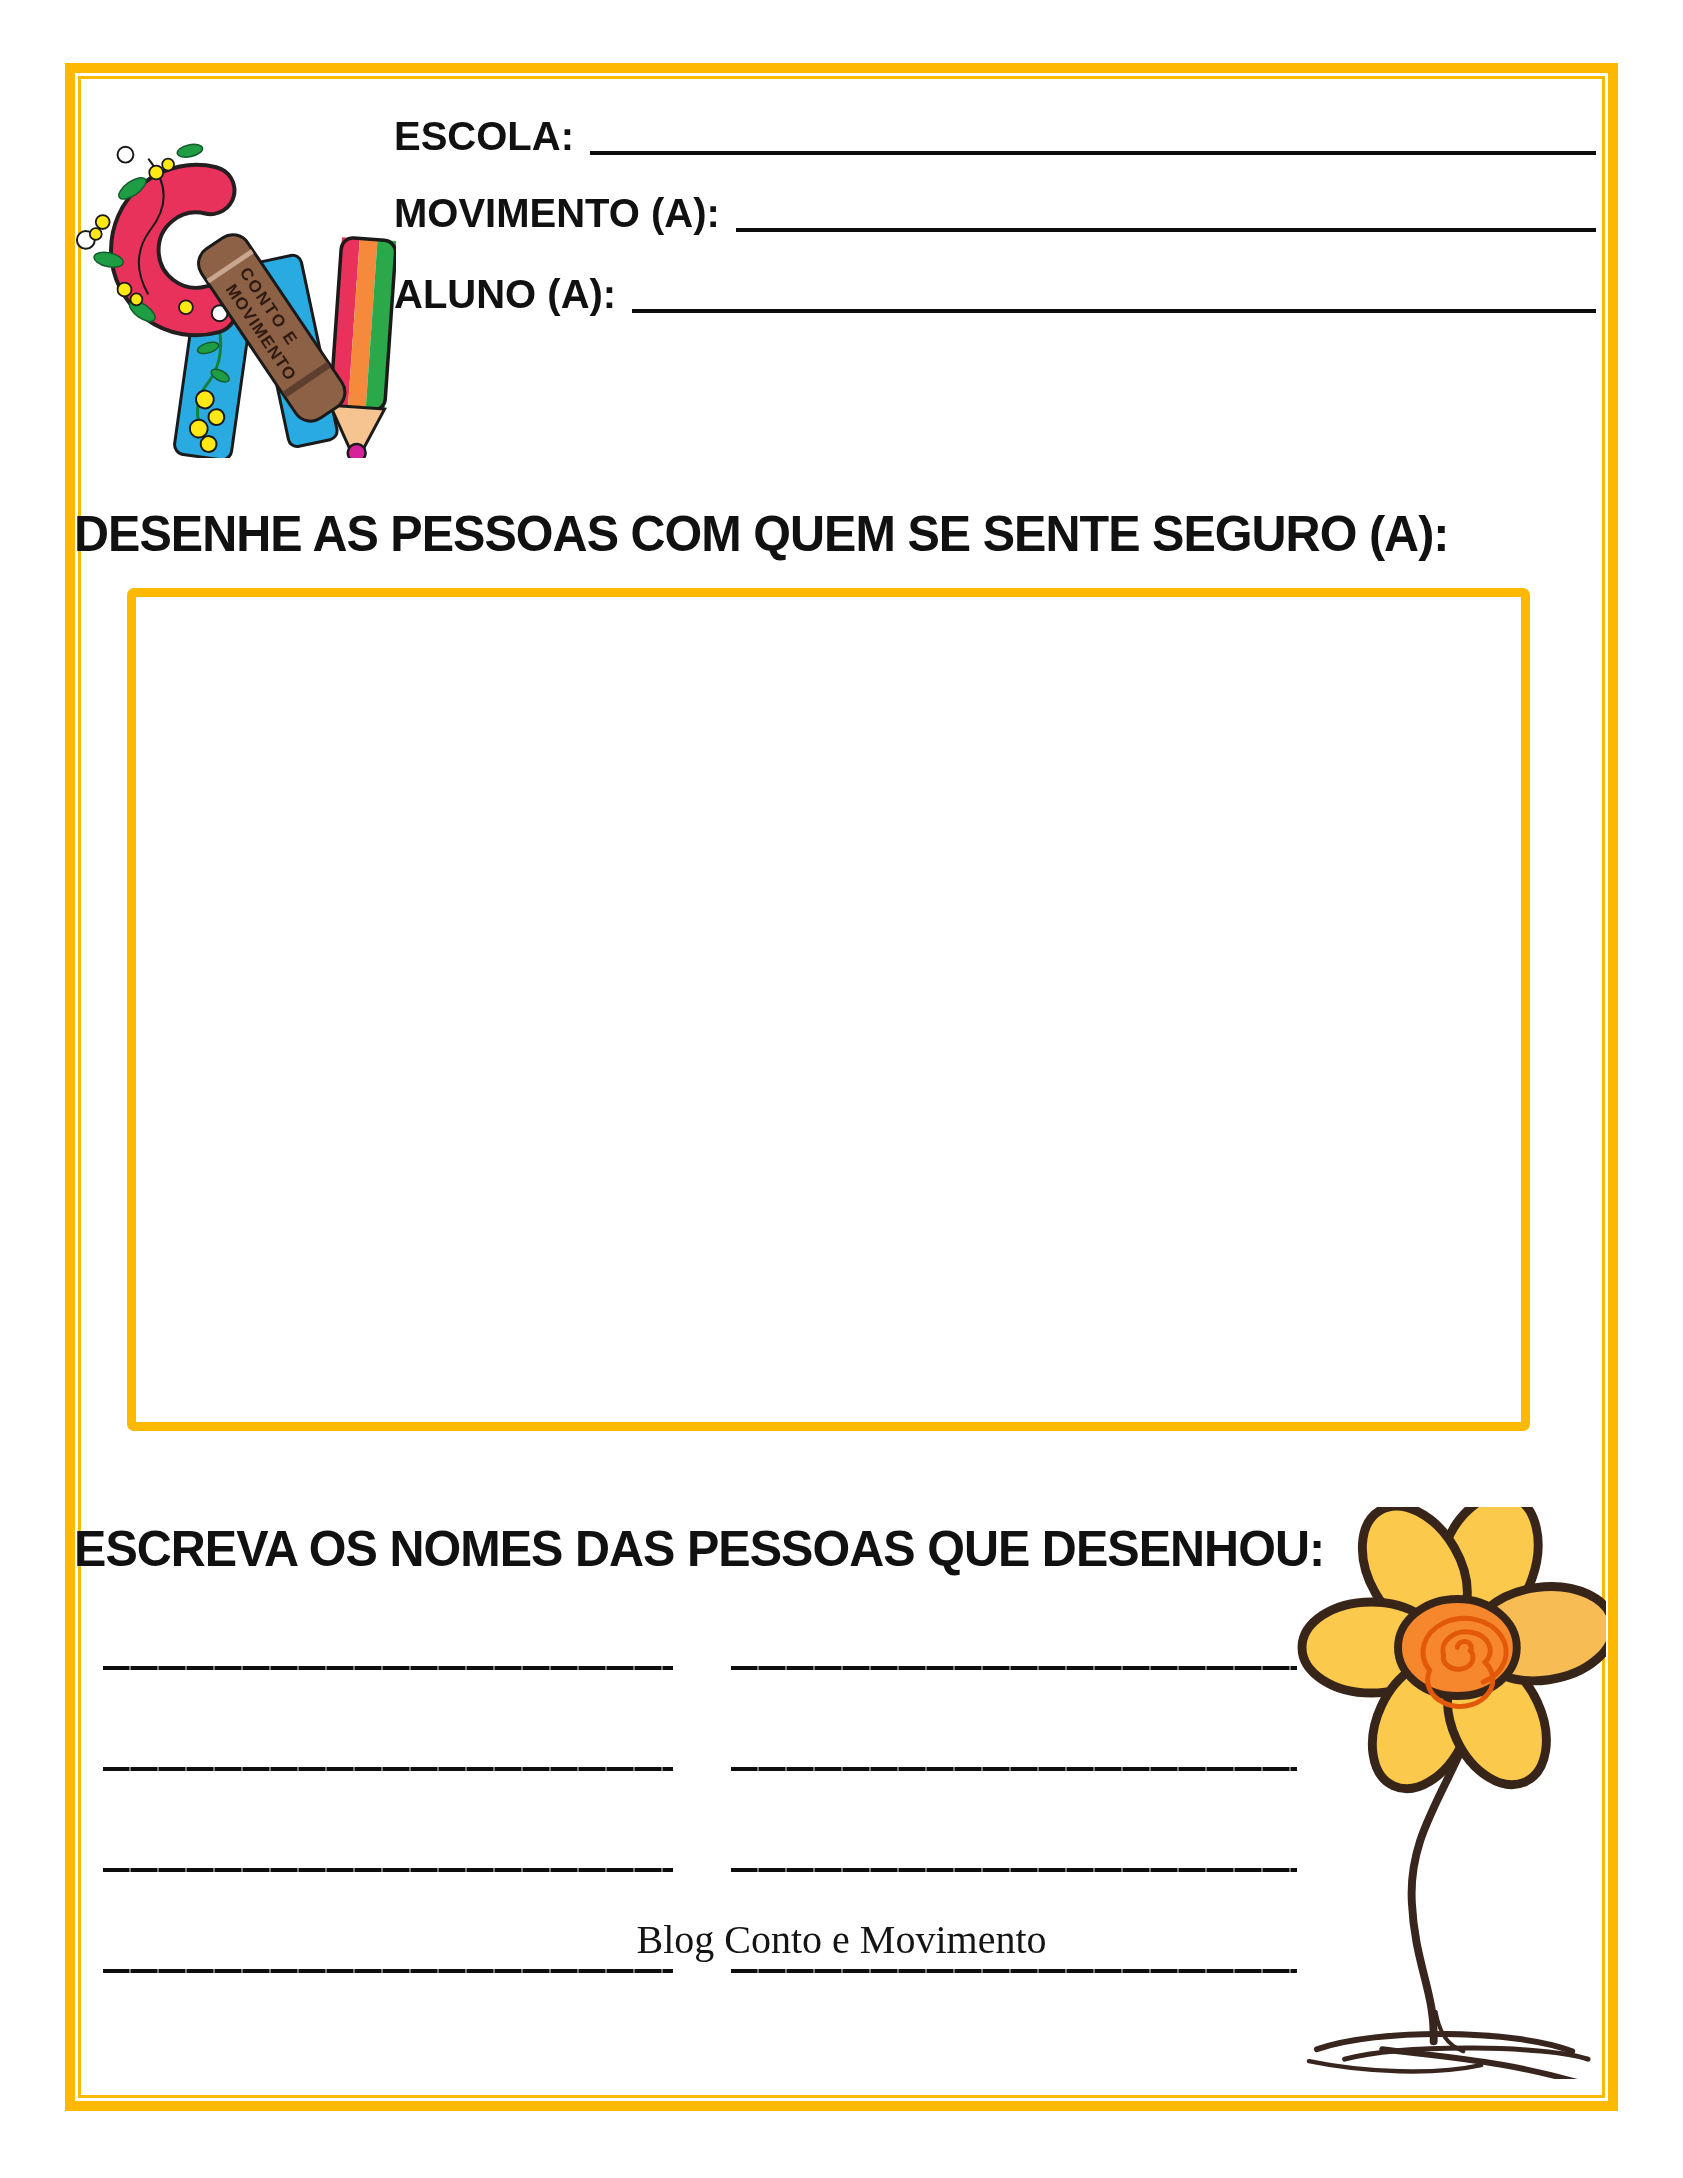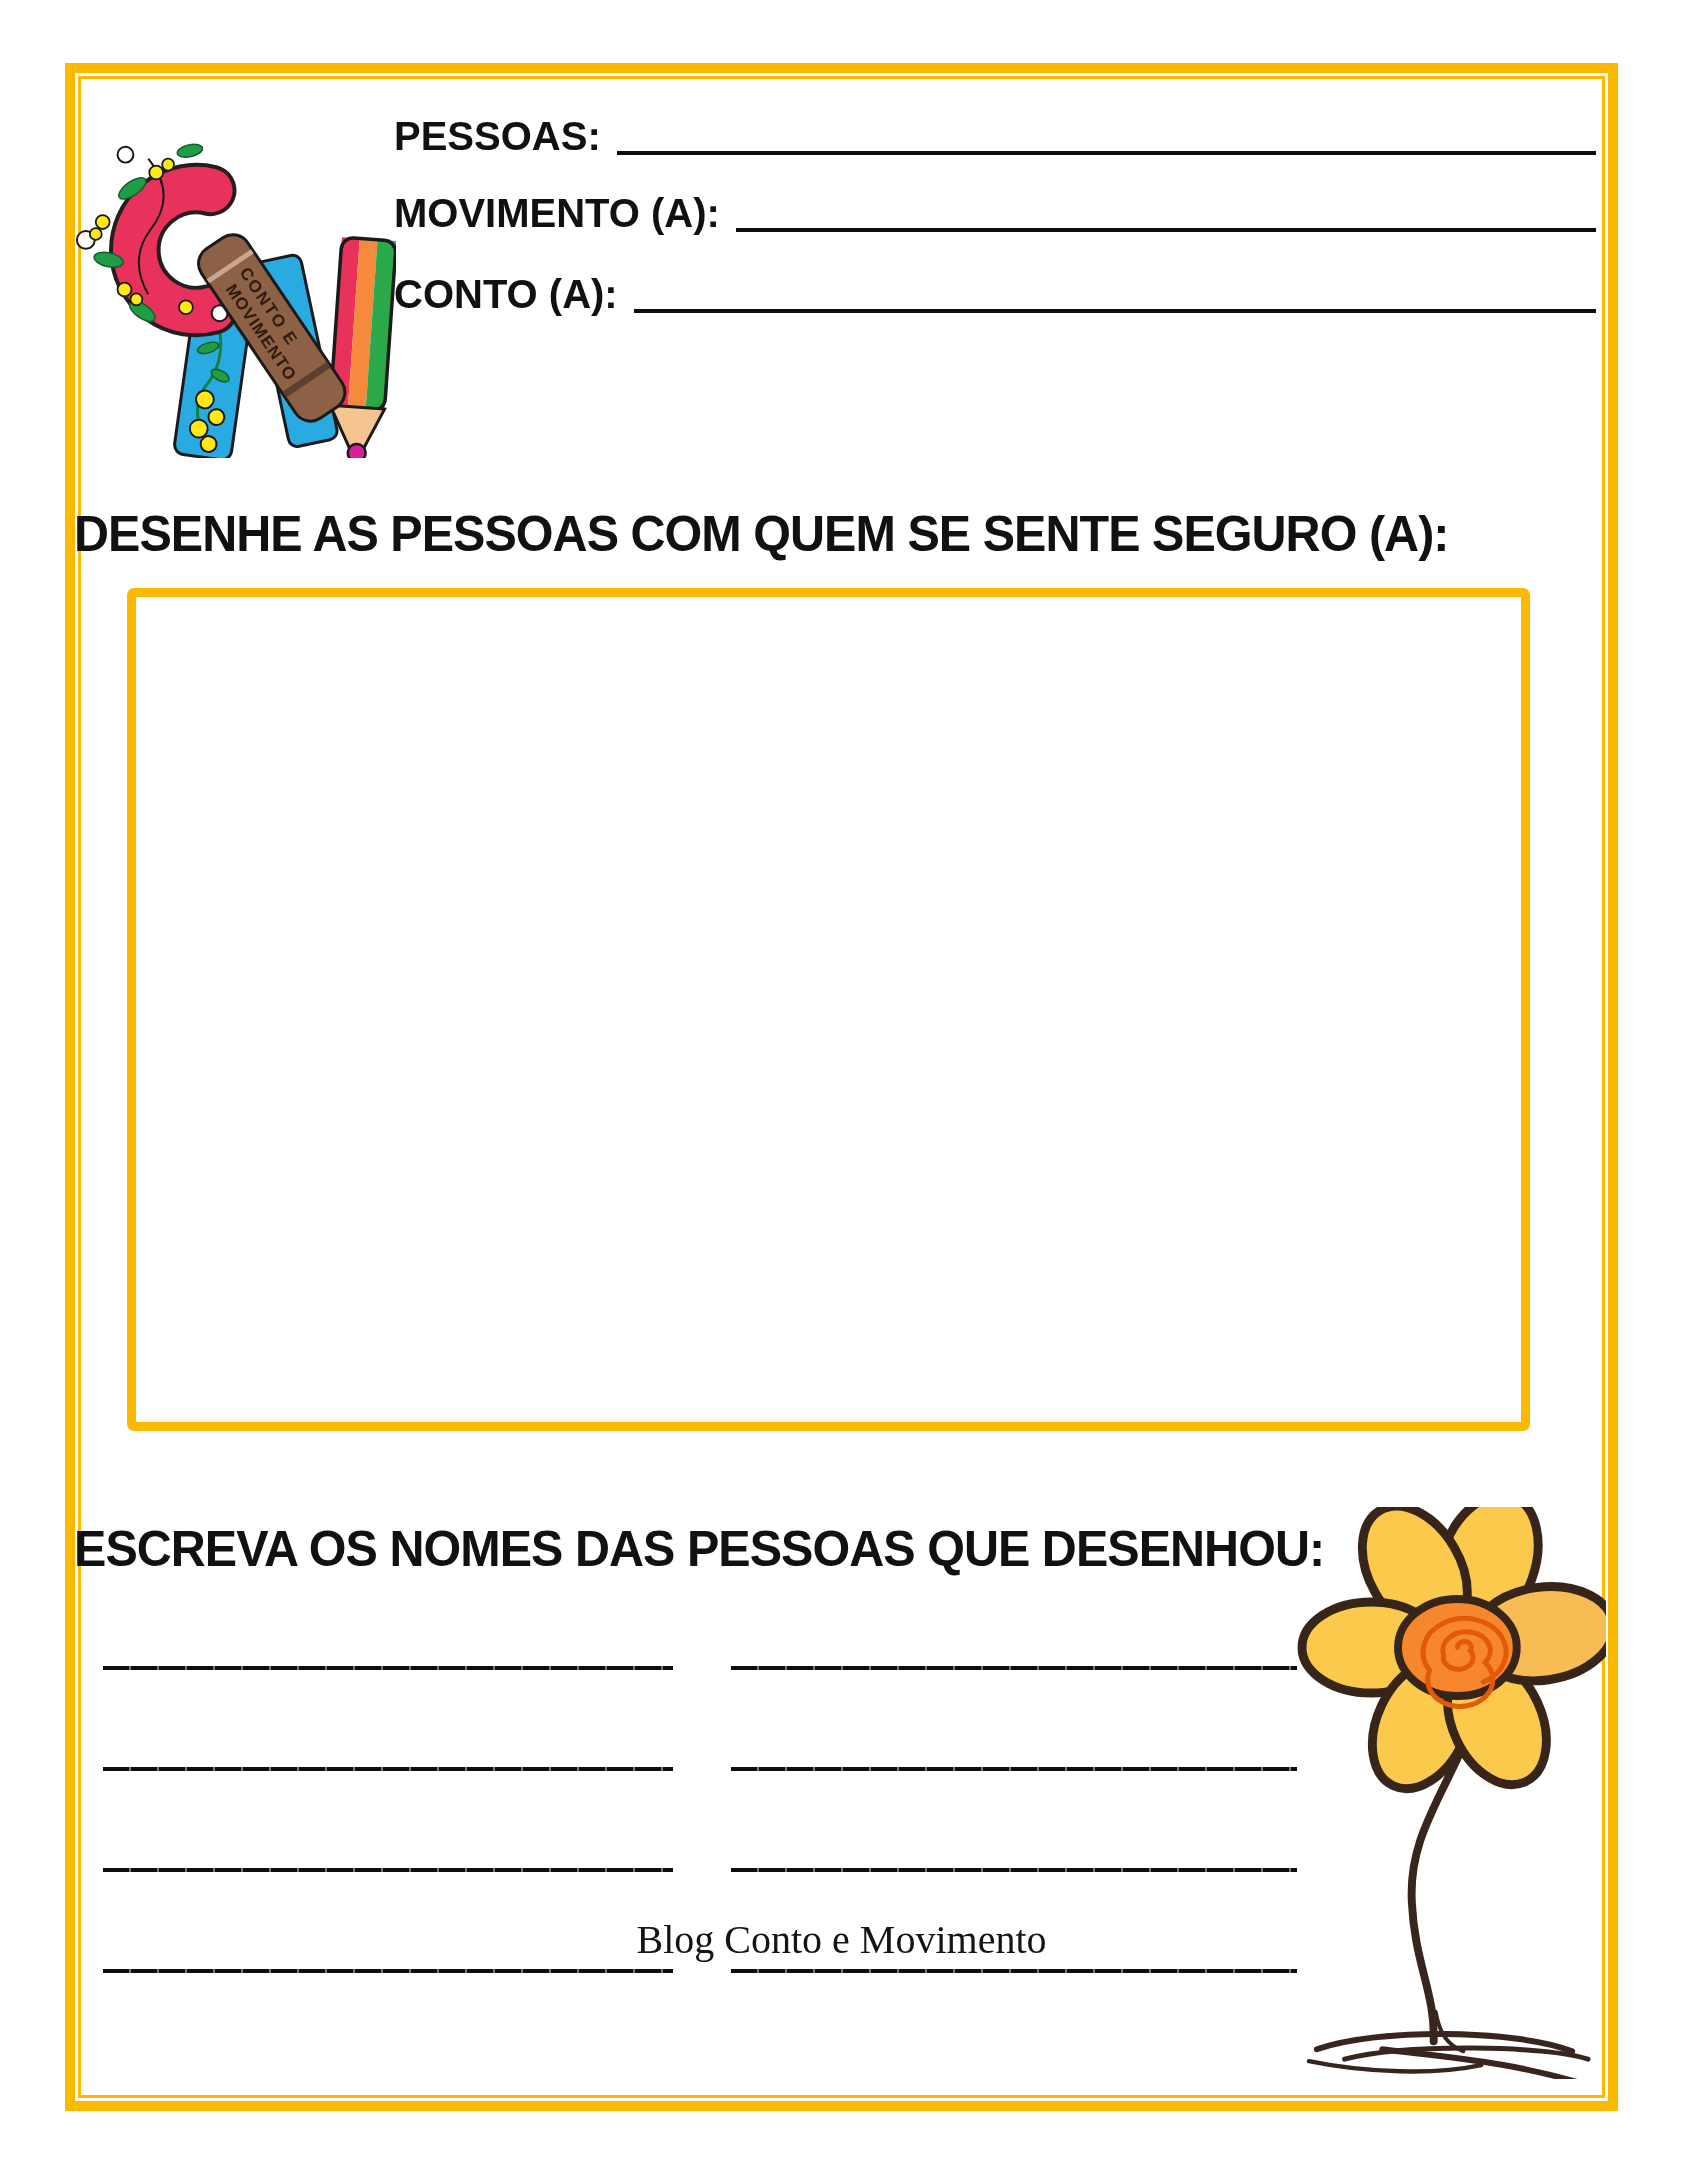--- a/index.html
+++ b/index.html
@@ -99,29 +99,29 @@
   <g transform="translate(204,218) rotate(56)">
     <rect x="-102" y="-28" width="206" height="56" rx="18" fill="#8C6145" stroke="#1a1a1a" stroke-width="3"></rect>
     <line x1="-74" y1="-27" x2="-74" y2="27" stroke="#C9A68F" stroke-width="5"></line>
     <line x1="64" y1="-27" x2="64" y2="27" stroke="#5E3F2E" stroke-width="7"></line>
     <text x="-64" y="-4" font-size="17" font-weight="bold" letter-spacing="2" fill="#2E1A10">CONTO E</text>
     <text x="-58" y="17" font-size="17" font-weight="bold" letter-spacing="1" fill="#2E1A10">MOVIMENTO</text>
   </g>
 </svg>
 
 <div class="hrow hrow1">
-  <span class="flabel">PESSOAS:</span>
+  <span class="flabel">ESCOLA:</span>
   <span class="fill-line"></span>
 </div>
 <div class="hrow hrow2">
   <span class="flabel">MOVIMENTO (A):</span>
   <span class="fill-line"></span>
 </div>
 <div class="hrow hrow3">
-  <span class="flabel">CONTO (A):</span>
+  <span class="flabel">ALUNO (A):</span>
   <span class="fill-line"></span>
 </div>
 
 <div class="sec-heading h-draw">DESENHE AS PESSOAS COM QUEM SE SENTE SEGURO (A):</div>
 <div class="draw-box"></div>
 
 <div class="sec-heading h-names">ESCREVA OS NOMES DAS PESSOAS QUE DESENHOU:</div>
 
 <div class="name-line col1 row1"></div>
 <div class="name-line col1 row2"></div>

